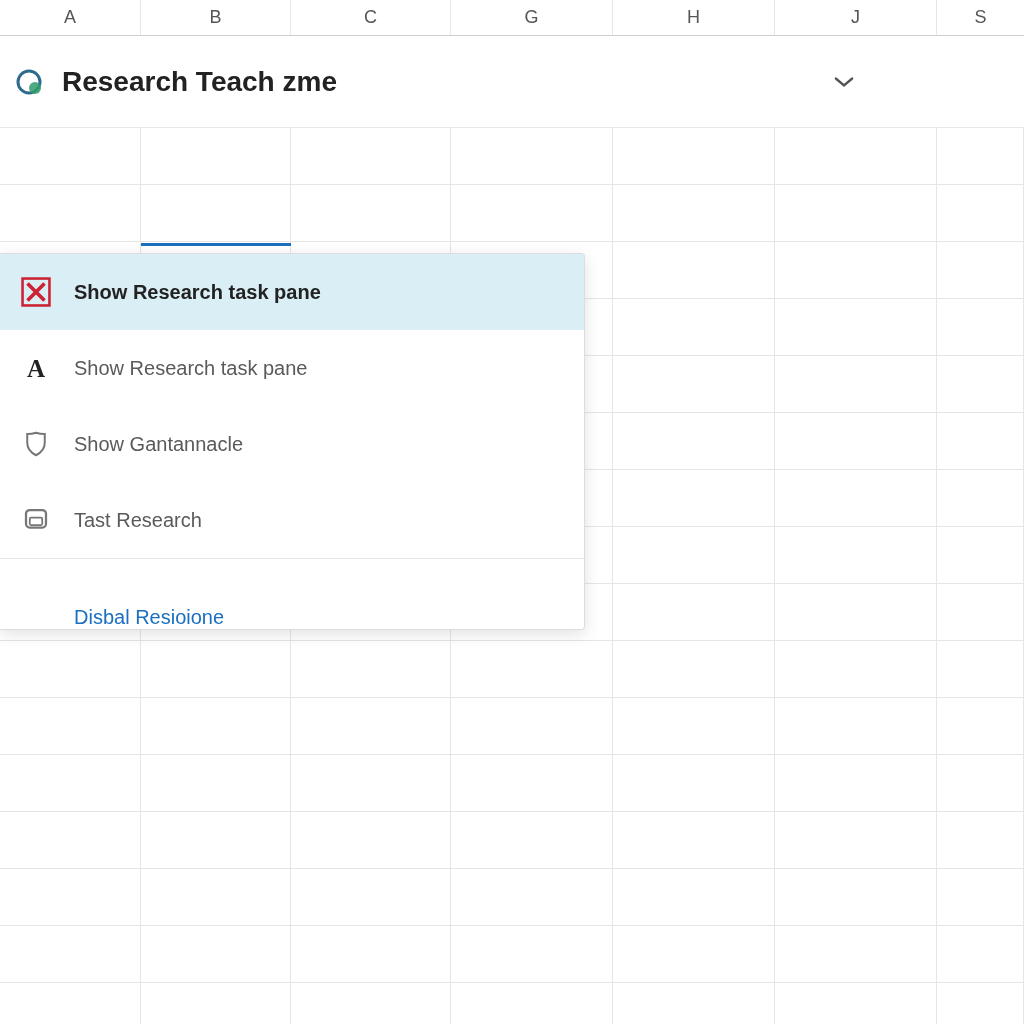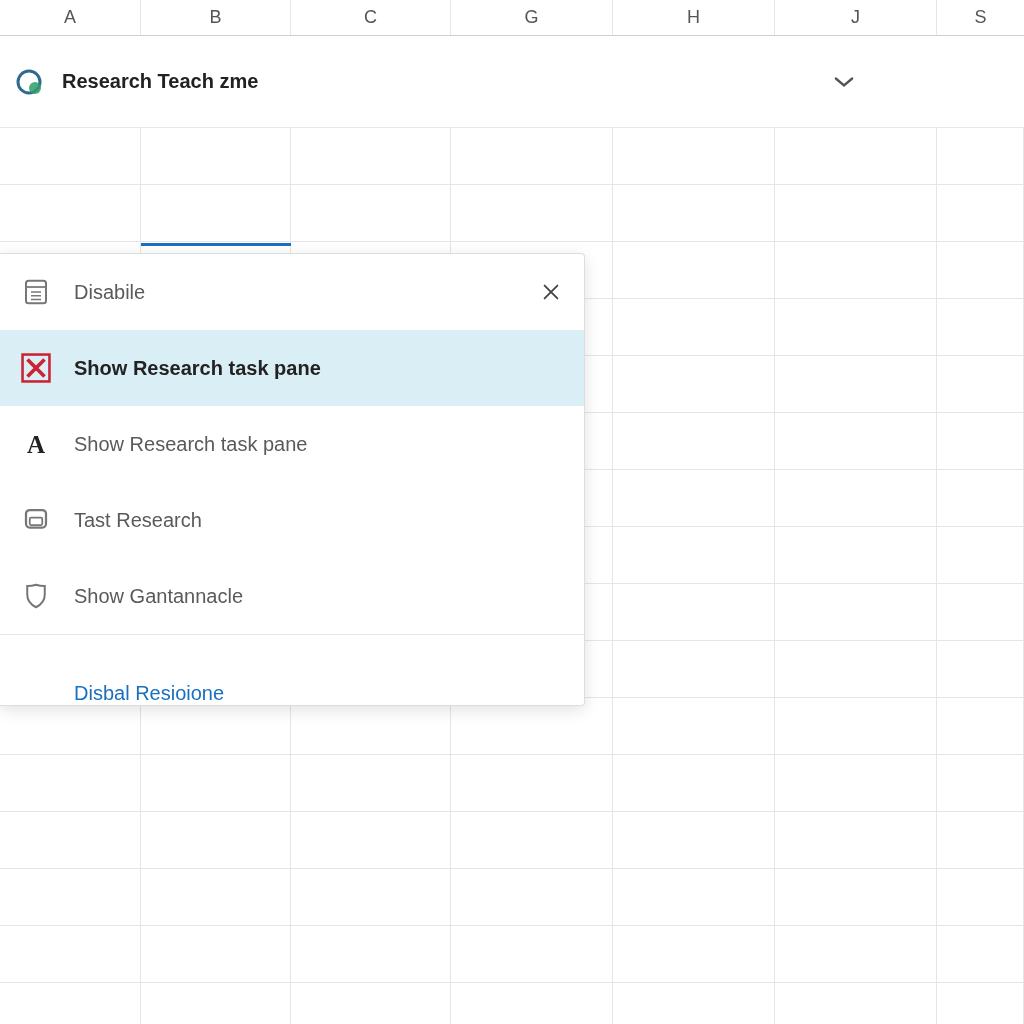--- a/index.html
+++ b/index.html
@@ -37,21 +37,21 @@
     }
     .title-row .app-icon {
       width: 34px;
       height: 34px;
       margin-right: 16px;
       display: flex;
       align-items: center;
       justify-content: center;
     }
     .title-text {
-      font-size: 20px;
+      font-size: 28px;
       font-weight: 700;
       color: #222;
       flex: 0 0 auto;
     }
     .title-chevron {
       margin-left: auto;
       margin-right: 160px;
       width: 40px;
       height: 40px;
       display: flex;
@@ -312,37 +312,20 @@
       <div class="cell" style="width:162px"></div>
       <div class="cell" style="width:162px"></div>
       <div class="cell" style="width:87px"></div>
     </div>
 
   <div class="active-underline"></div>
 </div>
 
 <div class="menu">
 
-  <div class="menu-item">
-    <span class="icon-slot">
-      <svg width="30" height="30" viewBox="0 0 24 24">
-          <rect x="4" y="3" width="16" height="18" rx="2" fill="none" stroke="#777" stroke-width="1.6"></rect>
-          <line x1="4" y1="8" x2="20" y2="8" stroke="#777" stroke-width="1.4"></line>
-          <line x1="8" y1="12" x2="16" y2="12" stroke="#777" stroke-width="1.2"></line>
-          <line x1="8" y1="15" x2="16" y2="15" stroke="#777" stroke-width="1.2"></line>
-          <line x1="8" y1="18" x2="16" y2="18" stroke="#777" stroke-width="1.2"></line>
-        </svg>
-    </span>
-    <span class="label">Disabile</span>
-    <span class="close-slot">
-      <svg width="22" height="22" viewBox="0 0 24 24">
-          <path d="M5 5l14 14M19 5L5 19" stroke="#444" stroke-width="2" stroke-linecap="round"></path>
-        </svg>
-    </span>
-  </div>
 
   <div class="menu-item highlighted">
     <span class="icon-slot">
       <svg width="34" height="34" viewBox="0 0 24 24">
           <rect x="2.5" y="2.5" width="19" height="19" fill="none" stroke="#c23" stroke-width="1.8"></rect>
           <path d="M6 6l12 12M18 6L6 18" stroke="#c23" stroke-width="2.6"></path>
         </svg>
     </span>
     <span class="label">Show Research task pane</span>
   </div>
@@ -352,34 +335,34 @@
       <svg width="30" height="30" viewBox="0 0 24 24">
           <text x="12" y="19" text-anchor="middle" font-size="20" font-family="Georgia,serif" font-weight="700" fill="#222">A</text>
         </svg>
     </span>
     <span class="label">Show Research task pane</span>
   </div>
 
   <div class="menu-item">
     <span class="icon-slot">
       <svg width="30" height="30" viewBox="0 0 24 24">
+          <path d="M12 3c3 1 5 1 7 1v7c0 5-3 8-7 10-4-2-7-5-7-10V4c2 0 4 0 7-1z" fill="none" stroke="#777" stroke-width="1.6"></path>
+        </svg>
+    </span>
+    <span class="label">Show Gantannacle</span>
+  </div>
+
+  <div class="menu-item">
+    <span class="icon-slot">
+      <svg width="30" height="30" viewBox="0 0 24 24">
           <rect x="4" y="4" width="16" height="14" rx="3" fill="none" stroke="#777" stroke-width="1.8"></rect>
           <rect x="7" y="10" width="10" height="6" rx="1" fill="none" stroke="#777" stroke-width="1.4"></rect>
         </svg>
     </span>
     <span class="label">Tast Research</span>
   </div>
 
-  <div class="menu-item">
-    <span class="icon-slot">
-      <svg width="30" height="30" viewBox="0 0 24 24">
-          <path d="M12 3c3 1 5 1 7 1v7c0 5-3 8-7 10-4-2-7-5-7-10V4c2 0 4 0 7-1z" fill="none" stroke="#777" stroke-width="1.6"></path>
-        </svg>
-    </span>
-    <span class="label">Show Gantannacle</span>
-  </div>
-
   <div class="menu-sep"></div>
 
   <div class="menu-link">
     <span>Disbal Resioione</span>
   </div>
 </div>
 
 </body></html>

